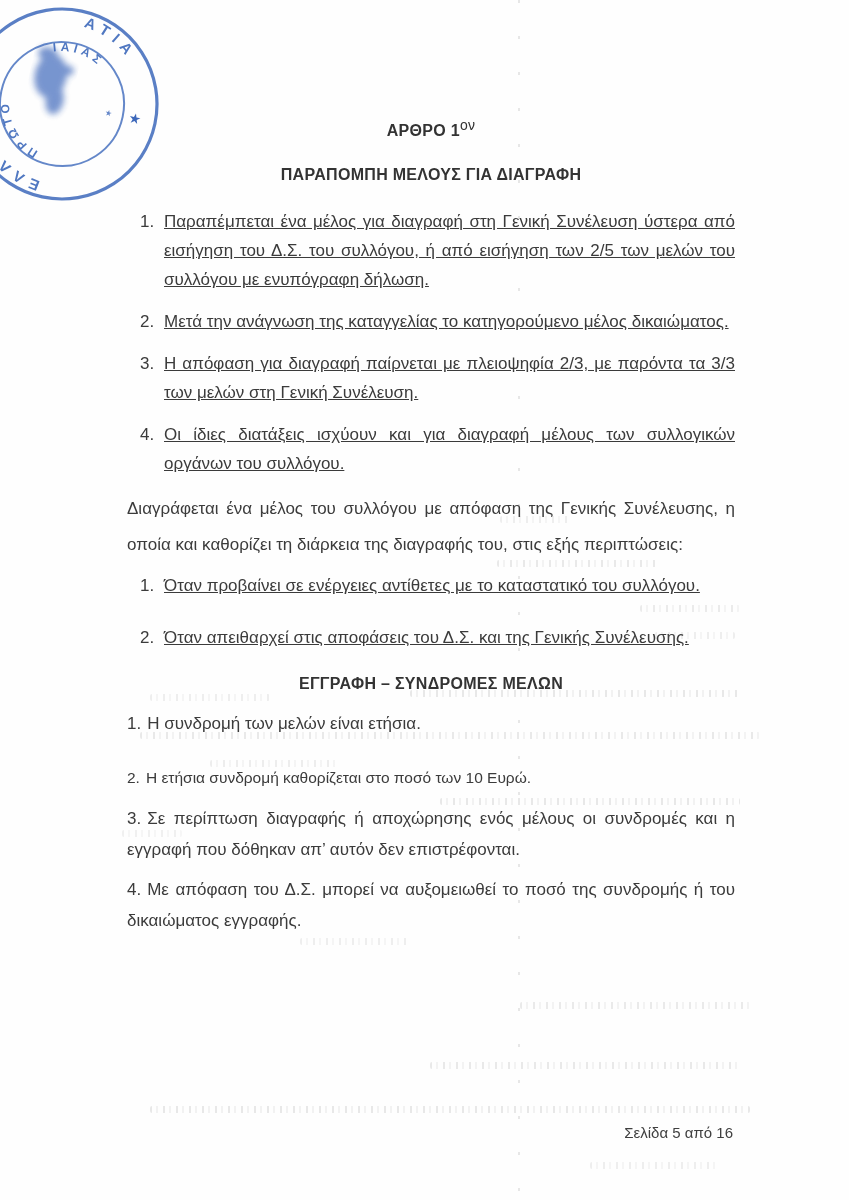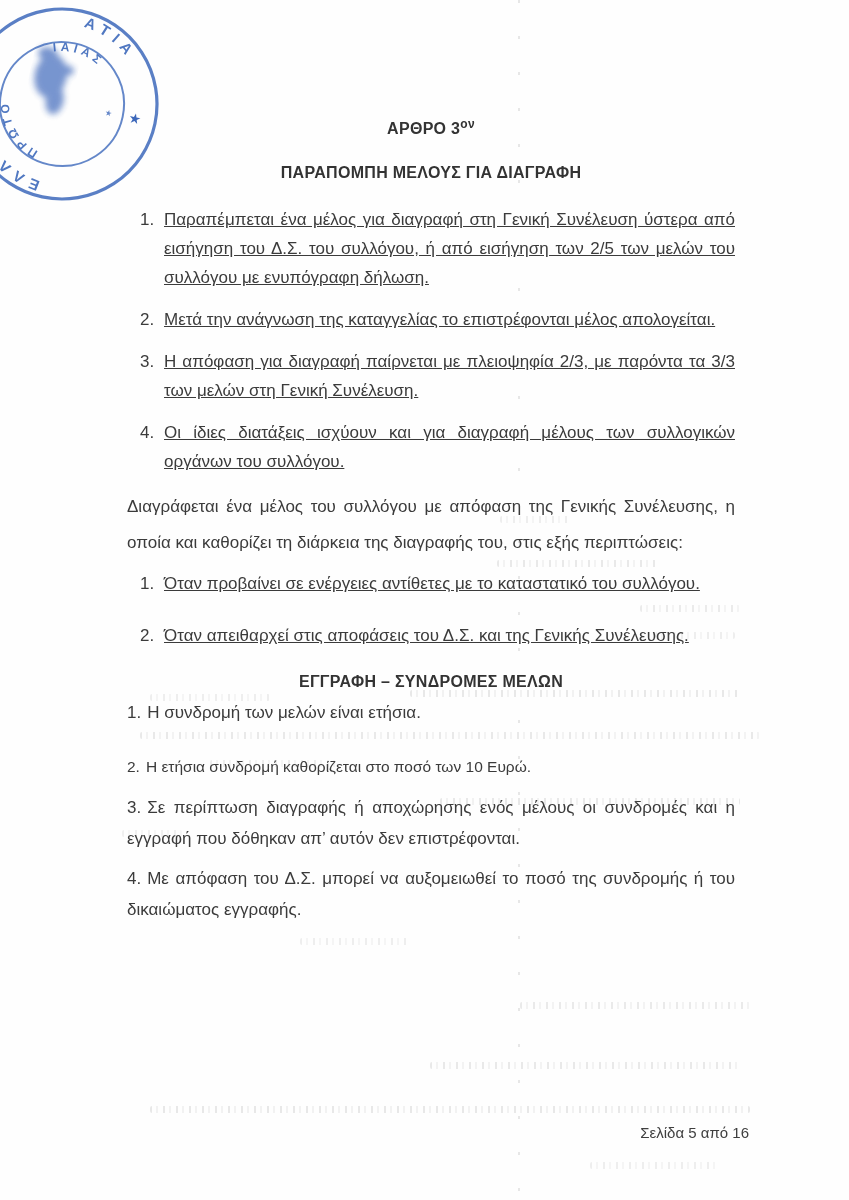--- a/index.html
+++ b/index.html
@@ -14,21 +14,21 @@
   }
 
   
   .doc { position:absolute; left:127px; top:0; width:608px; }
 
   .art-heading {
     margin:0; text-align:center;
     font-size:16px; font-weight:700; color:#333;
     letter-spacing:.3px;
   }
-  .art-heading sup { font-size:12px; font-weight:700; }
+  .art-heading sup { font-size:14px; font-weight:400; }
   .art-title {
     margin:0; text-align:center;
     font-size:16px; font-weight:700; color:#333;
     letter-spacing:.3px;
   }
 
   .h8  { margin-top:117px; }
   .t8  { margin-top:26px; }
   .h9  { margin-top:40px; }
   .t9  { margin-top:23px; }
@@ -44,27 +44,27 @@
   .ol9 .li { margin-bottom:23px; }
   .ol9 .li .itx { text-align:left; }
 
   .intro {
     margin:10px 0 0 0;
     font-size:17px; line-height:36px; text-align:justify;
   }
 
   .p10 { margin:0; font-size:17px; line-height:31px; text-align:justify; }
   .p10 .num { margin-right:6px; }
-  .p10-1 { margin-top:6px; }
+  .p10-1 { margin-top:15px; }
   .p10-2 { margin-top:23px; font-size:15.5px; }
   .p10-3 { margin-top:10px; }
   .p10-4 { margin-top:9px; }
 
   .footer {
-    position:absolute; top:1124px; right:100px;
+    position:absolute; top:1124px; right:116px;
     font-size:15px; color:#3f3f3f;
   }
 
   
   .stamp { position:absolute; left:-58px; top:-16px; width:240px; height:240px; opacity:.92; }
   .stamp svg { display:block; }
 
   
   .dotline {
     position:absolute; left:518px; top:0; width:2px; height:1200px;
@@ -116,30 +116,30 @@
           <textPath href="#ringI" startOffset="79%">ΠΡΩΤΟ</textPath>
         </text>
         <text x="188" y="124" font-size="14">★</text>
         <text x="164" y="122" font-size="8" opacity=".8">★</text>
       </g>
     </svg>
   </div>
 
   <div class="doc">
 
-    <h1 class="art-heading h8"><span>ΑΡΘΡΟ 3</span><sup>ον</sup></h1>
+    <h1 class="art-heading h8"><span>ΑΡΘΡΟ 1</span><sup>ον</sup></h1>
     <h2 class="art-title t8">ΠΑΡΑΠΟΜΠΗ ΜΕΛΟΥΣ ΓΙΑ ΔΙΑΓΡΑΦΗ</h2>
     <div class="olist ol8">
       <div class="li">
         <span class="num">1.</span>
         <span class="itx">Παραπέμπεται ένα μέλος για διαγραφή στη Γενική Συνέλευση ύστερα από εισήγηση του Δ.Σ. του συλλόγου, ή από εισήγηση των 2/5 των μελών του συλλόγου με ενυπόγραφη δήλωση.</span>
       </div>
       <div class="li">
         <span class="num">2.</span>
-        <span class="itx">Μετά την ανάγνωση της καταγγελίας το επιστρέφονται μέλος απολογείται.</span>
+        <span class="itx">Μετά την ανάγνωση της καταγγελίας το κατηγορούμενο μέλος δικαιώματος.</span>
       </div>
       <div class="li">
         <span class="num">3.</span>
         <span class="itx">Η απόφαση για διαγραφή παίρνεται με πλειοψηφία 2/3, με παρόντα τα 3/3 των μελών στη Γενική Συνέλευση.</span>
       </div>
       <div class="li">
         <span class="num">4.</span>
         <span class="itx">Οι ίδιες διατάξεις ισχύουν και για διαγραφή μέλους των συλλογικών οργάνων του συλλόγου.</span>
       </div>
     </div>

